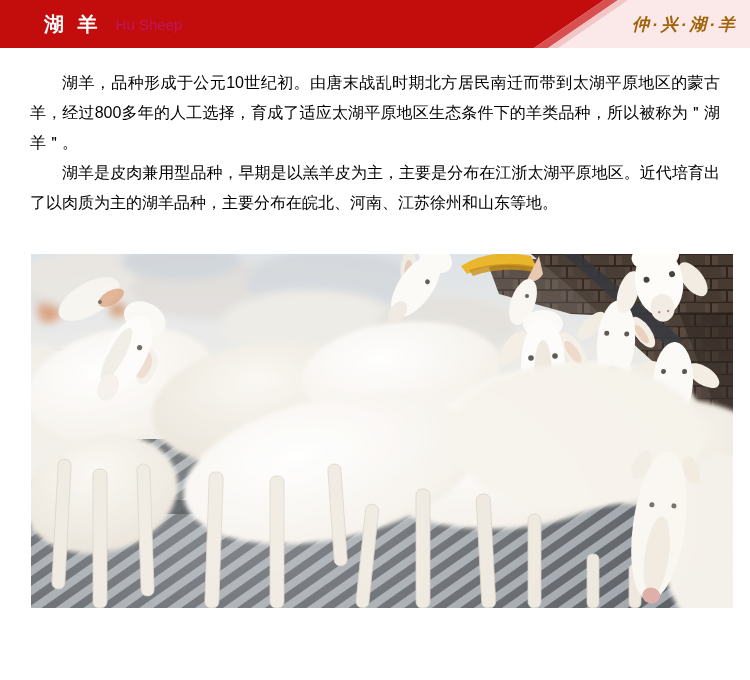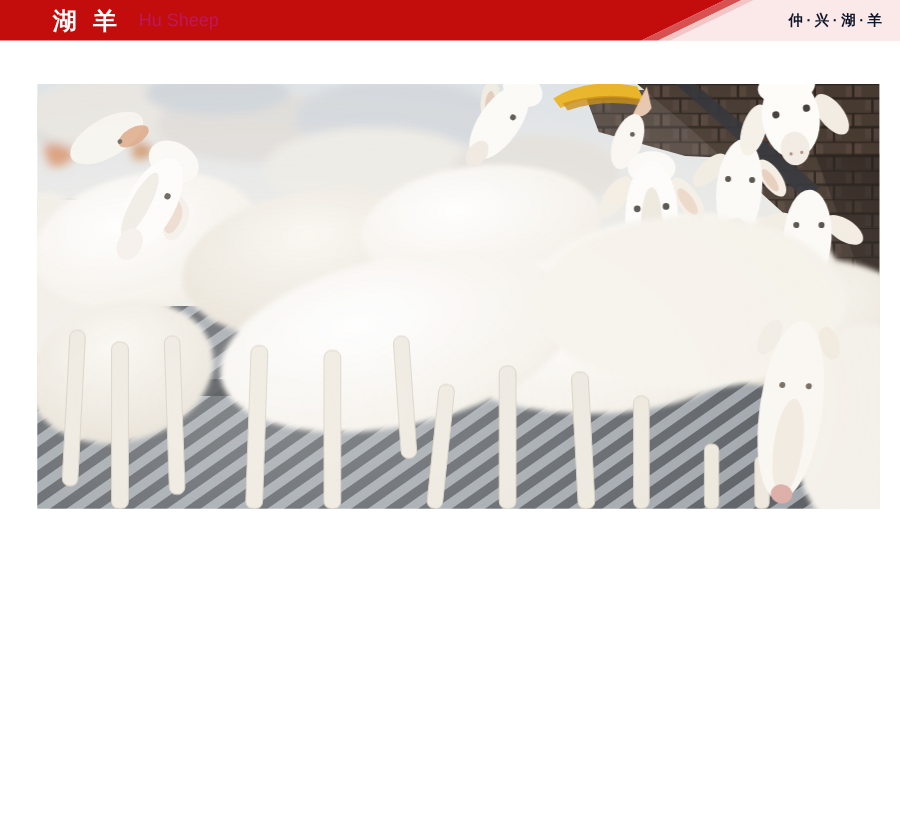--- a/index.html
+++ b/index.html
@@ -3,33 +3,33 @@
 <meta charset="utf-8">
 <style>
   html,body{margin:0;padding:0;}
   body{
     width:750px;min-height:680px;background:#ffffff;
     font-family:"Liberation Sans","DejaVu Sans",sans-serif;
   }
   .page{width:750px;height:680px;overflow:hidden;background:#fff;}
 
   
-  .header{position:relative;height:34px;background:#fbe8e8;overflow:hidden;}
+  .header{position:relative;height:48px;background:#fbe8e8;overflow:hidden;}
   .header .red-band{position:absolute;inset:0;background:#c30d0d;
     clip-path:polygon(0 0,604px 0,534px 100%,0 100%);}
   .header .stripe-mid{position:absolute;inset:0;background:#d85050;
     clip-path:polygon(604px 0,618px 0,548px 100%,534px 100%);}
   .header .stripe-light{position:absolute;inset:0;background:#f3c6c6;
     clip-path:polygon(618px 0,628px 0,558px 100%,548px 100%);}
   .header-left{position:absolute;left:44px;top:0;height:100%;
     display:flex;align-items:center;gap:14px;z-index:2;}
   .title-zh{color:#ffffff;font-size:20px;font-weight:bold;letter-spacing:4px;white-space:nowrap;}
   .title-en{color:#be185d;font-size:15px;white-space:nowrap;}
   .slogan{position:absolute;right:12px;top:0;height:100%;display:flex;align-items:center;
-    color:#0f172a;font-size:12px;font-weight:bold;letter-spacing:3px;z-index:2;white-space:nowrap;}
+    color:#a16207;font-size:17px;font-weight:bold;letter-spacing:3px;z-index:2;white-space:nowrap;font-style:italic;}
 
   
   .article{margin:20px 30px 0 30px;font-size:16px;line-height:30px;color:#000;
     text-align:justify;}
   .article p{margin:0;text-indent:2em;}
 
   
   .photo{margin:36px 0 0 31px;width:702px;height:354px;display:block;}
   .photo svg{display:block;}
 </style>
@@ -43,20 +43,22 @@
     <div class="stripe-mid"></div>
     <div class="stripe-light"></div>
     <div class="header-left">
       <span class="title-zh">湖 羊</span>
       <span class="title-en">Hu Sheep</span>
     </div>
     <div class="slogan">仲·兴·湖·羊</div>
   </div>
 
   <div class="article">
+    <p>湖羊，品种形成于公元10世纪初。由唐末战乱时期北方居民南迁而带到太湖平原地区的蒙古羊，经过800多年的人工选择，育成了适应太湖平原地区生态条件下的羊类品种，所以被称为＂湖羊＂。</p>
+    <p>湖羊是皮肉兼用型品种，早期是以羔羊皮为主，主要是分布在江浙太湖平原地区。近代培育出了以肉质为主的湖羊品种，主要分布在皖北、河南、江苏徐州和山东等地。</p>
   </div>
 
   <div class="photo">
     <svg viewBox="0 0 702 354" width="702" height="354" xmlns="http://www.w3.org/2000/svg">
       <defs>
         <linearGradient id="bg" x1="0" y1="0" x2="0" y2="1">
           <stop offset="0" stop-color="#dde2e6"></stop>
           <stop offset="0.45" stop-color="#f0ede6"></stop>
           <stop offset="1" stop-color="#e7e3da"></stop>
         </linearGradient>

